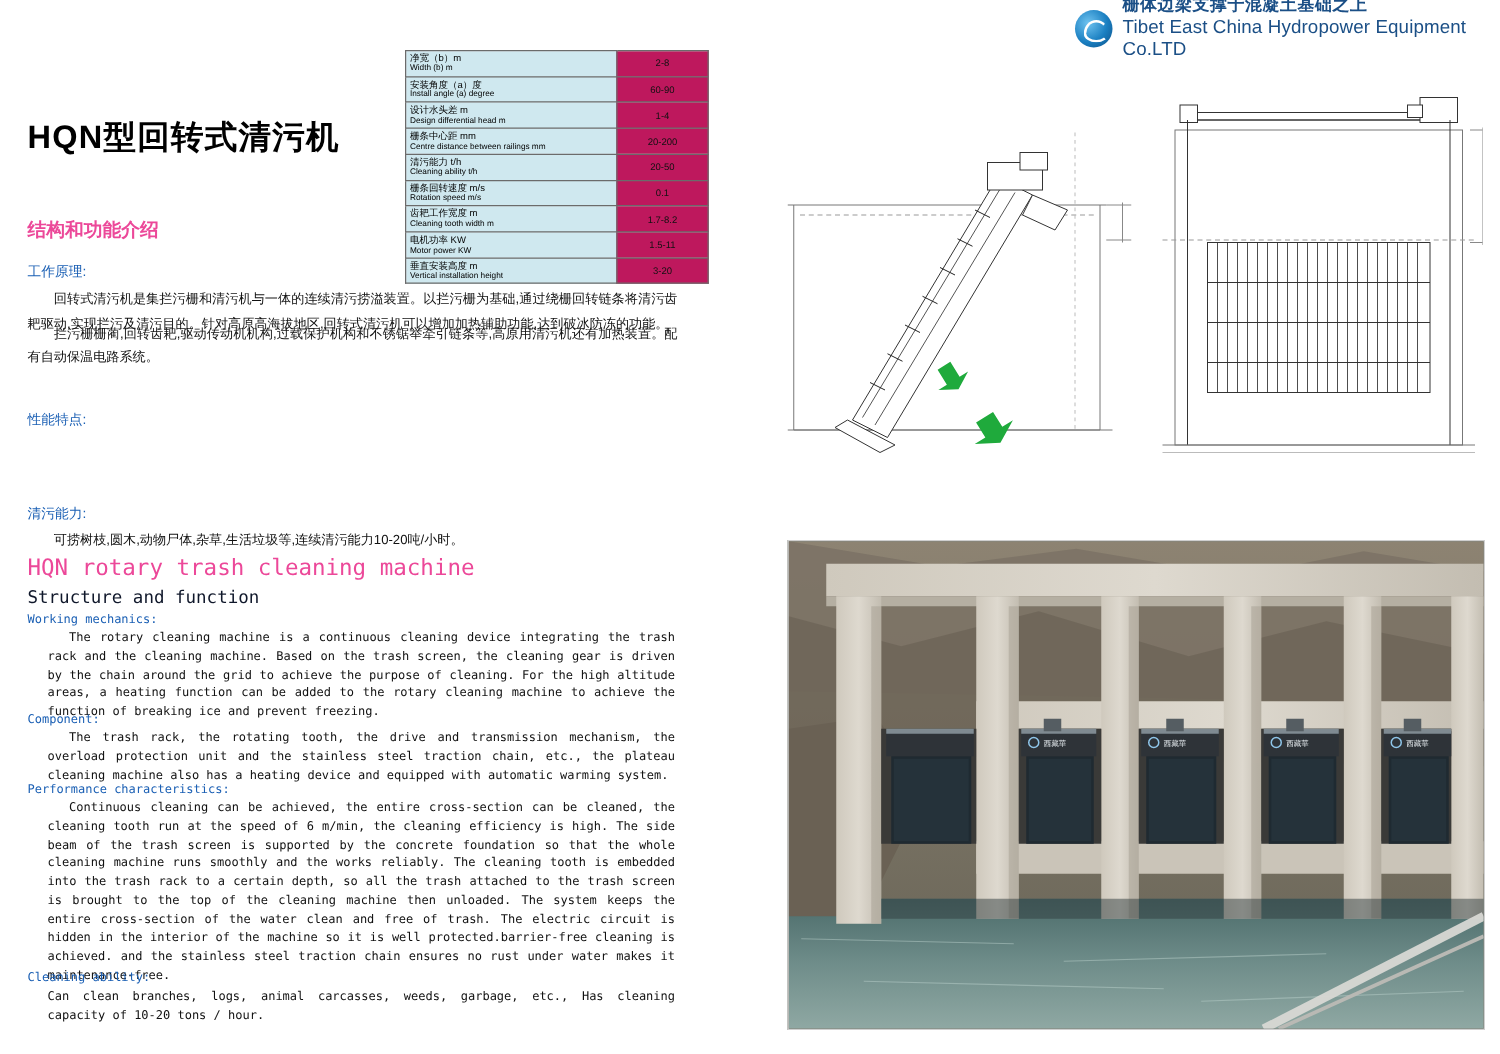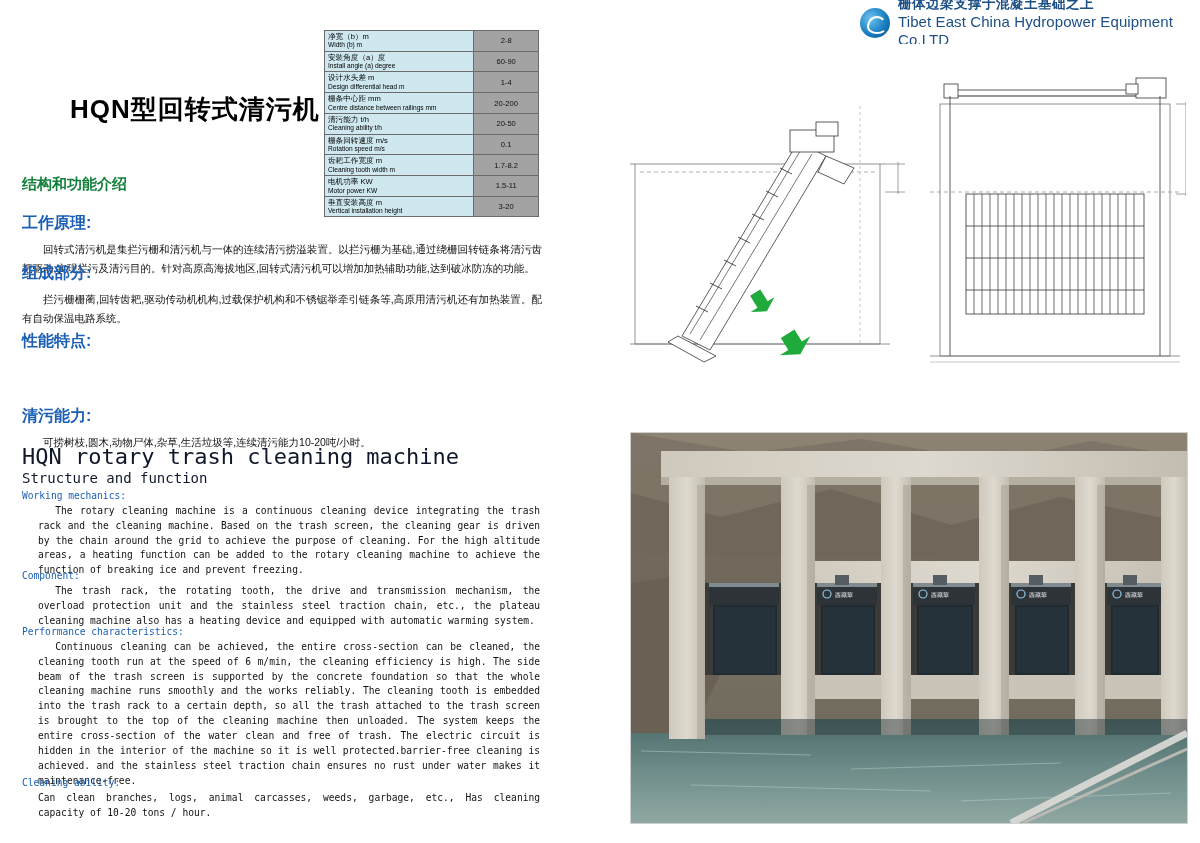--- a/index.html
+++ b/index.html
@@ -23,59 +23,59 @@
     border:2px solid #ffffff;border-radius:50% 50% 50% 50%/60% 60% 40% 40%;
     border-right-color:transparent;
   }
   .brand-text{line-height:1.25;}
   .brand-cn{font-size:13.5px;font-weight:bold;color:#1b4f86;letter-spacing:.5px;}
   .brand-en{font-size:15px;color:#1b4f86;letter-spacing:.1px;}
 
   
   .title-cn{
     position:absolute;left:22px;top:92px;font-size:26px;font-weight:bold;
-    letter-spacing:1px;color:#000;margin-left:48px;
+    letter-spacing:1px;color:#000;
   }
   .subtitle-cn{
-    position:absolute;left:22px;top:175px;font-size:15px;font-weight:bold;color:#15803d;
+    position:absolute;left:22px;top:175px;font-size:15px;font-weight:bold;color:#ec4899;
   }
   .cn-block{position:absolute;left:22px;width:520px;font-size:10.5px;line-height:1.85;color:#111;}
-  .cn-head{color:#1a5fb4;font-weight:bold;font-size:16px;margin-bottom:2px;}
+  .cn-head{color:#1a5fb4;font-weight:normal;font-size:11px;margin-bottom:2px;}
   .cn-para{text-indent:2em;text-align:justify;}
 
   
   .title-en{
-    position:absolute;left:22px;top:444px;font-size:22px;
-    font-family:"DejaVu Sans Mono", monospace;color:#0f172a;
+    position:absolute;left:22px;top:444px;font-size:18px;
+    font-family:"DejaVu Sans Mono", monospace;color:#ec4899;
   }
   .subtitle-en{
     position:absolute;left:22px;top:470px;font-size:14px;
     font-family:"DejaVu Sans Mono", monospace;color:#0f172a;
   }
   .en-block{
     position:absolute;left:22px;width:518px;
     font-family:"DejaVu Sans Mono", monospace;font-size:9.6px;line-height:1.55;color:#111;
   }
   .en-head{color:#1a5fb4;}
   .en-para{text-align:justify;margin-left:16px;}
   .en-para.indent{text-indent:1.8em;}
 
   
   .spec-table{
-    position:absolute;left:324px;top:30px;width:215px;
+    position:absolute;left:324px;top:40px;width:243px;
     border-collapse:collapse;font-size:7.2px;
   }
   .spec-table td{
     border:1px solid #6b6b6b;padding:1px 3px;vertical-align:middle;
   }
   .spec-table td.label{
     background:#cfe8ef;width:148px;line-height:1.25;
   }
   .spec-table td.value{
-    background:#a3a3a3;text-align:center;width:60px;font-size:7.6px;
+    background:#be185d;text-align:center;width:60px;font-size:7.6px;
   }
   .lab-cn{display:block;font-size:7.6px;color:#000;}
   .lab-en{display:block;font-size:6.6px;color:#000;}
 
   
   .drawings{
     position:absolute;left:630px;top:44px;width:556px;height:372px;
     background:#ffffff;
   }
   .photo{
@@ -96,21 +96,20 @@
 </div>
 
 <div class="title-cn">HQN型回转式清污机</div>
 <div class="subtitle-cn">结构和功能介绍</div>
 
 <div class="cn-block" style="top:208px;">
   <div class="cn-head">工作原理:</div>
   <div class="cn-para">回转式清污机是集拦污栅和清污机与一体的连续清污捞溢装置。以拦污栅为基础,通过绕栅回转链条将清污齿耙驱动,实现拦污及清污目的。针对高原高海拔地区,回转式清污机可以增加加热辅助功能,达到破冰防冻的功能。</div>
 </div>
 <div class="cn-block" style="top:258px;">
-  <div class="cn-head">组成部分:</div>
   <div class="cn-para">拦污栅栅蔺,回转齿耙,驱动传动机机构,过载保护机构和不锈锯举牵引链条等,高原用清污机还有加热装置。配有自动保温电路系统。</div>
 </div>
 <div class="cn-block" style="top:326px;">
   <div class="cn-head">性能特点:</div>
 </div>
 <div class="cn-block" style="top:401px;">
   <div class="cn-head">清污能力:</div>
   <div class="cn-para">可捞树枝,圆木,动物尸体,杂草,生活垃圾等,连续清污能力10-20吨/小时。</div>
 </div>
 

